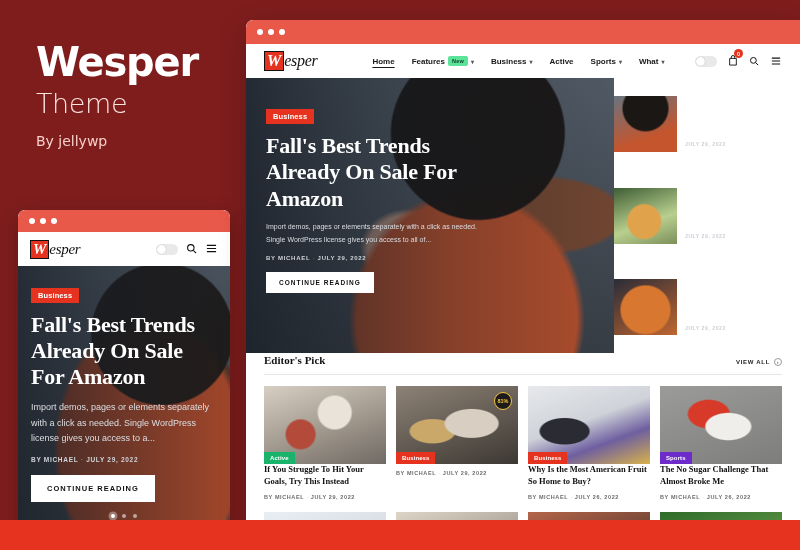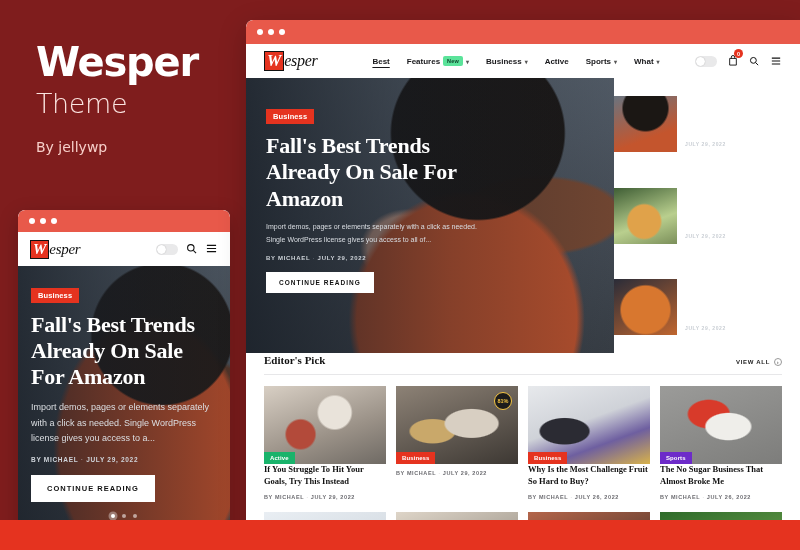--- a/index.html
+++ b/index.html
@@ -20,21 +20,21 @@
     color: #ffffff; letter-spacing: -1.2px;
   }
   .promo-sub {
     font-family: "DejaVu Sans", sans-serif;
     font-weight: 300; font-size: 27px; line-height: 1.25;
     color: #fbe4e0; letter-spacing: -0.4px; margin-top: 4px;
   }
   .promo-by {
     font-family: "DejaVu Sans", sans-serif;
     font-weight: 400; font-size: 14px; color: #f7cfc9;
-    margin-top: 18px;
+    margin-top: 12px;
   }
 
   
   .chrome-bar { background: #E8594A; display: flex; align-items: center; padding-left: 11px; gap: 5px; }
   .dot { width: 6px; height: 6px; border-radius: 50%; background: #ffffff; display:block; }
 
   
   .mobile {
     position: absolute; left: 18px; top: 210px; width: 212px; height: 345px;
     border-radius: 7px 7px 0 0; overflow: hidden;
@@ -276,21 +276,21 @@
     </div>
 
     <div class="d-nav">
       <span class="logo d-logo">
         <span class="w">W</span>
           <span class="rest">esper</span>
       </span>
 
       <nav class="d-menu">
         <a class="current" href="#">
-          <span>Best</span>
+          <span>Home</span>
         </a>
         <a href="#">
           <span>Features</span>
           <span class="newbadge">New</span>
           <span class="caret">▾</span>
         </a>
         <a href="#">
           <span>Business</span>
           <span class="caret">▾</span>
         </a>
@@ -412,34 +412,34 @@
             <span>MICHAEL</span>
             <span class="sep">·</span>
             <span>JULY 29, 2022</span>
           </div>
         </div>
 
         <div class="card">
           <div class="card-img c3">
             <span class="cat business">Business</span>
           </div>
-          <div class="card-title">Why Is the Most Challenge Fruit So Hard to Buy?</div>
+          <div class="card-title">Why Is the Most American Fruit So Home to Buy?</div>
           <div class="card-meta">
             <span>BY</span>
             <span>MICHAEL</span>
             <span class="sep">·</span>
             <span>JULY 26, 2022</span>
           </div>
         </div>
 
         <div class="card">
           <div class="card-img c4">
             <span class="cat sports">Sports</span>
           </div>
-          <div class="card-title">The No Sugar Business That Almost Broke Me</div>
+          <div class="card-title">The No Sugar Challenge That Almost Broke Me</div>
           <div class="card-meta">
             <span>BY</span>
             <span>MICHAEL</span>
             <span class="sep">·</span>
             <span>JULY 26, 2022</span>
           </div>
         </div>
       </div>
 
       <div class="grid row2">

